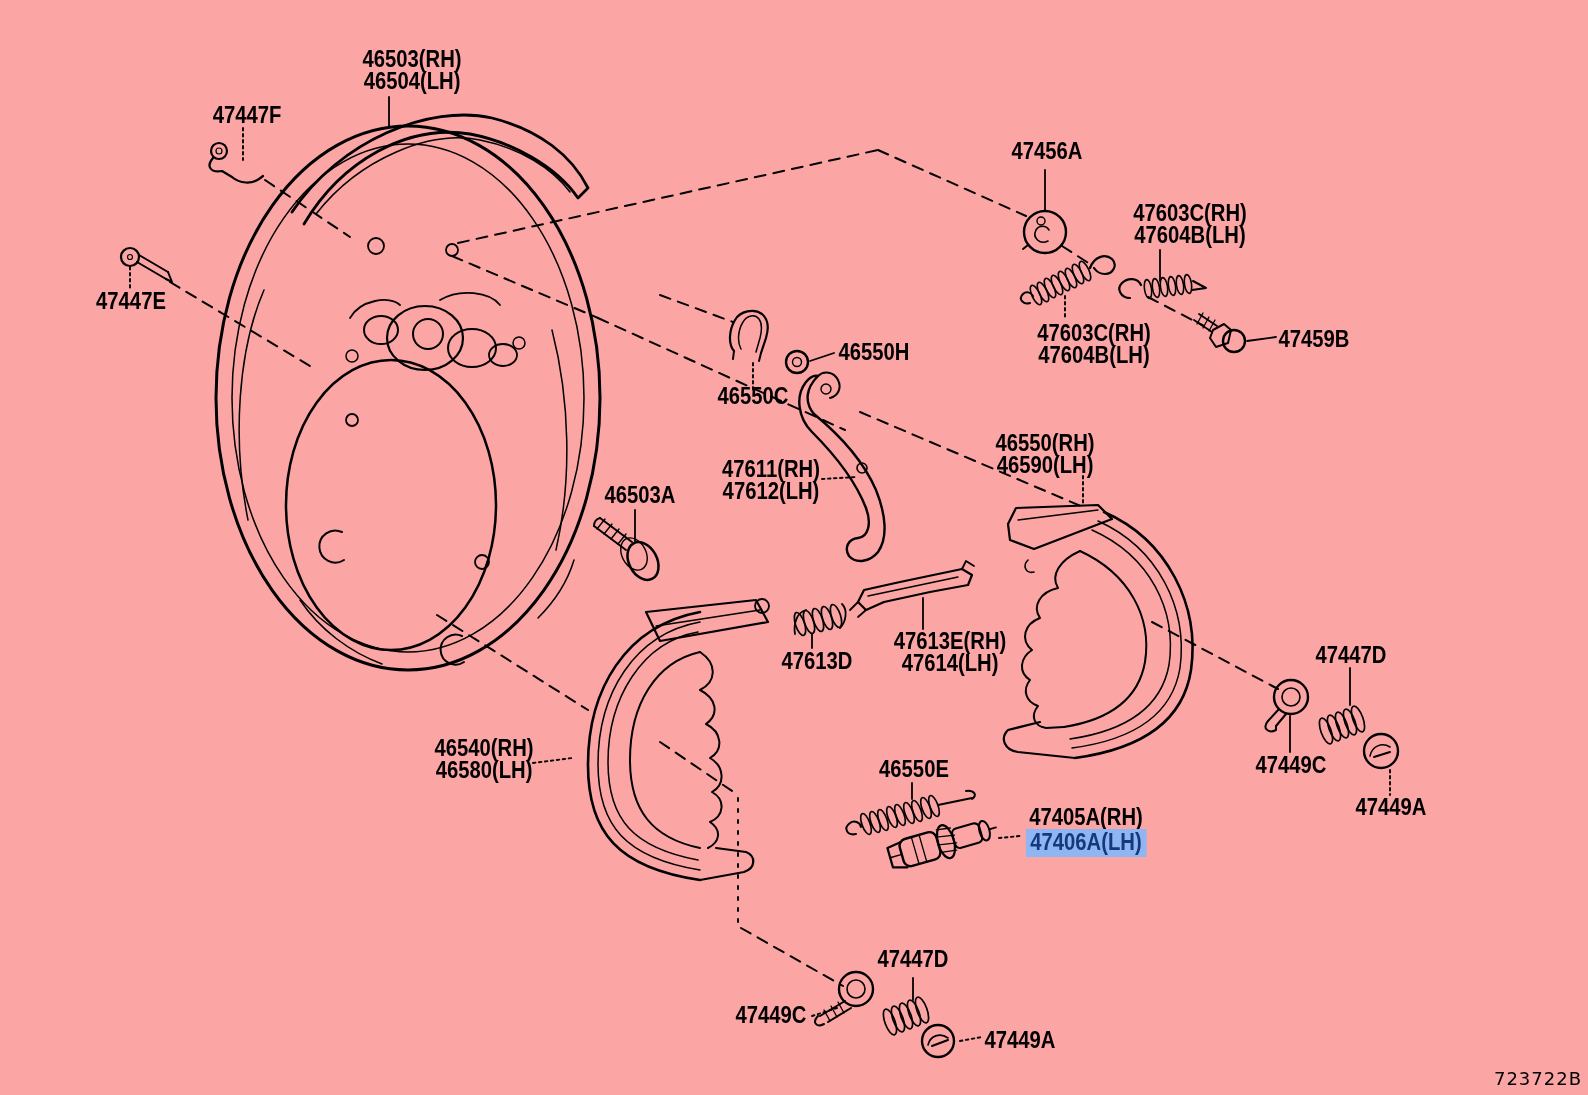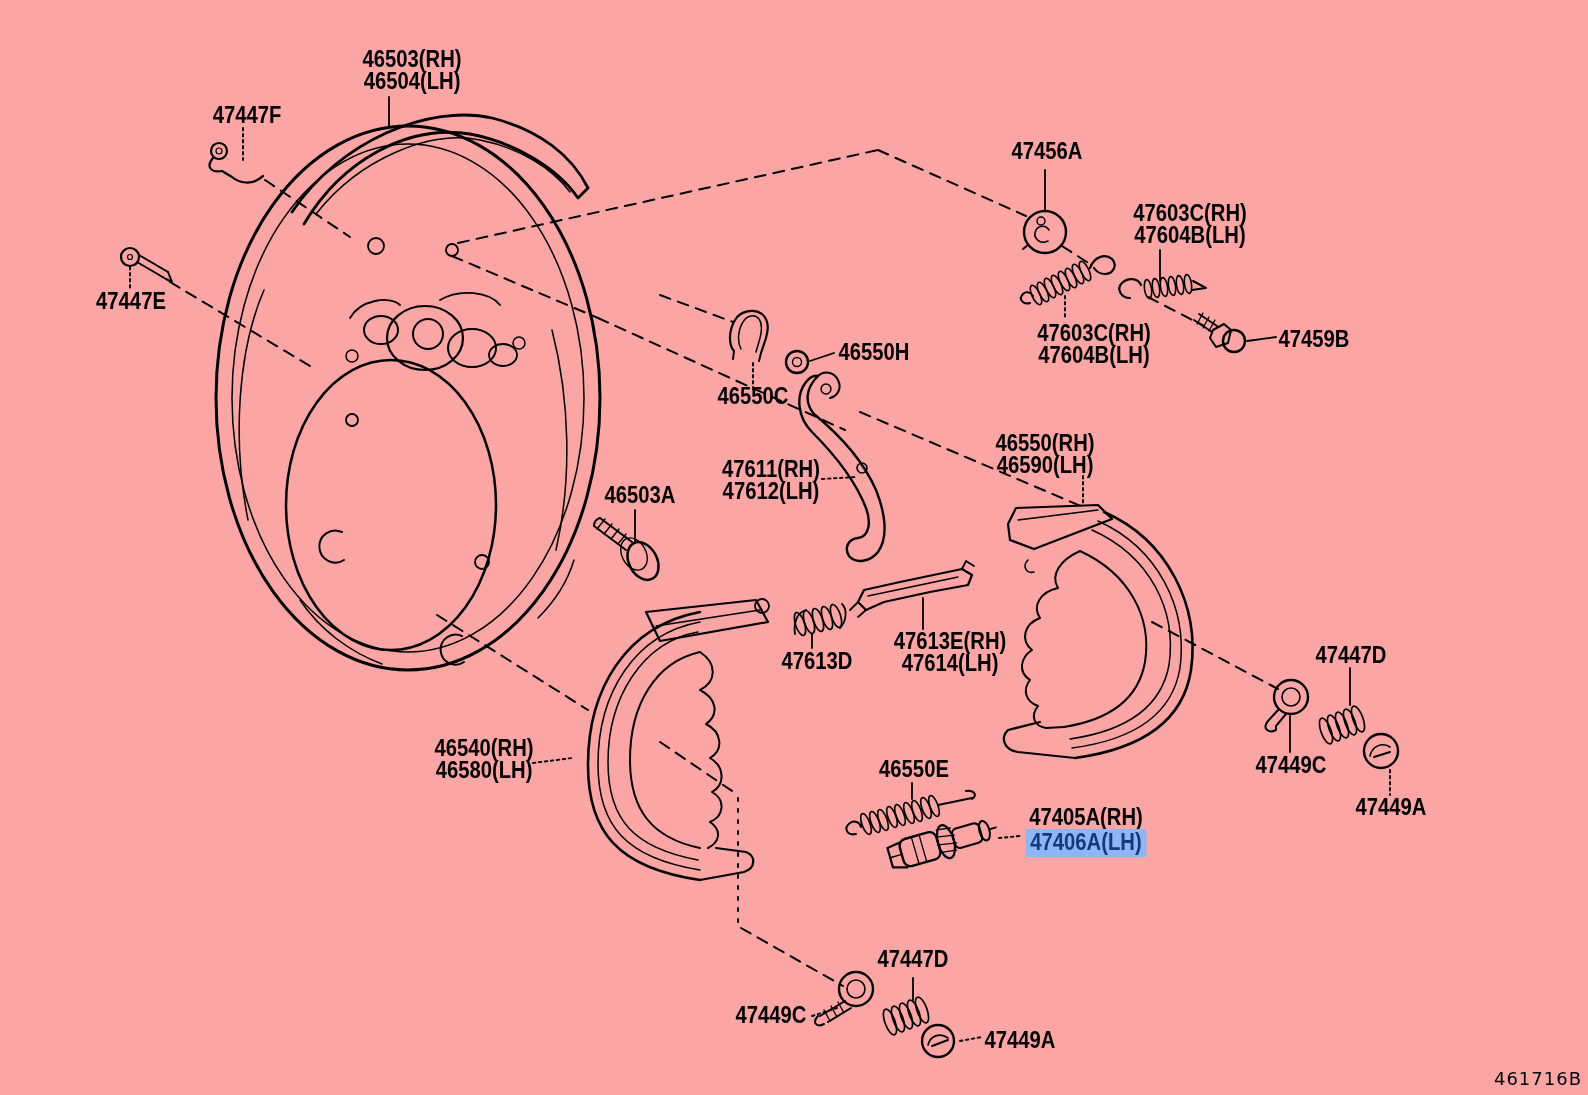--- a/index.html
+++ b/index.html
@@ -383,14 +383,14 @@
   <div class="lbl" style="left:913px;top:948px;">
     <span class="ln">47447D</span>
   </div>
   <div class="lbl" style="left:771px;top:1004px;">
     <span class="ln">47449C</span>
   </div>
   <div class="lbl" style="left:1020px;top:1029px;">
     <span class="ln">47449A</span>
   </div>
 
-  <div class="footer-code">461716B</div>
+  <div class="footer-code">723722B</div>
 </div>
 
 </body></html>

